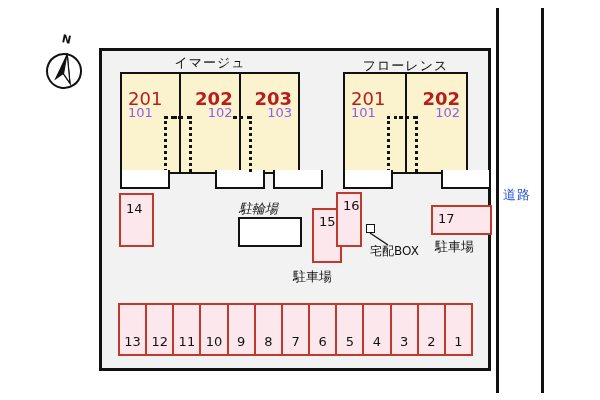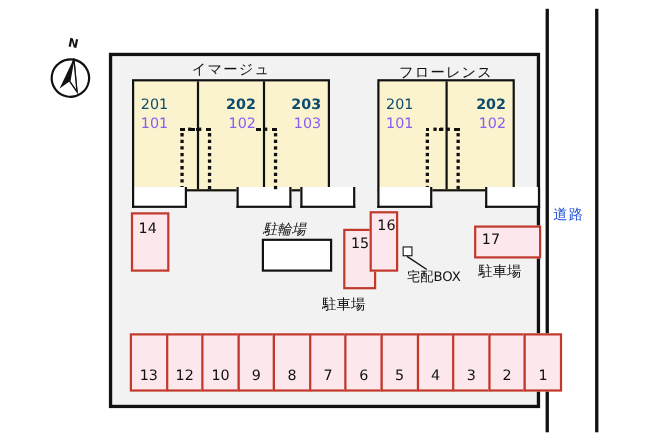--- a/index.html
+++ b/index.html
@@ -47,21 +47,21 @@
     display:flex;
   }
   .unit{
     position:relative;
     border-right:2px solid #111;
     flex:1 1 0;
   }
   .unit:last-child{border-right:none;}
   .unit .num-upper{
     position:absolute;left:6px;top:14px;
-    font-size:13px;color:#0c4a6e;white-space:nowrap;text-align:center;
+    font-size:18px;color:#b91c1c;white-space:nowrap;text-align:center;
   }
   .unit .num-lower{
     position:absolute;left:6px;top:31px;
     font-size:13px;color:#8b5cf6;white-space:nowrap;
   }
   .unit .num-upper.right{left:auto;right:6px;font-weight:bold;}
   .unit .num-lower.right{left:auto;right:6px;}
   
   .dash-v{
     position:absolute;top:38px;width:0;height:50px;
@@ -90,21 +90,21 @@
     position:absolute;
     font-size:13px;color:#111;
     line-height:1;
   }
   .stall.big .lbl{left:5px;top:7px;}
   .stall.row .lbl{left:50%;transform:translateX(-50%);bottom:6px;}
   .stall.mid .lbl{left:5px;top:5px;}
 
   
   #stall-row{
-    left:118px;top:303px;width:391px;height:53px;
+    left:118px;top:303px;width:353px;height:53px;
     display:flex;
   }
   #stall-row .stall{
     position:relative;
     flex:1 1 0;
     margin-right:-2px;
     height:53px;
   }
 
   
@@ -214,20 +214,23 @@
   <div id="parking-right-label" class="abs">駐車場</div>
 
   <div id="stall-row" class="abs">
     <div class="stall row">
         <span class="lbl">13</span>
       </div>
     <div class="stall row">
         <span class="lbl">12</span>
       </div>
     <div class="stall row">
+        <span class="lbl">11</span>
+      </div>
+    <div class="stall row">
         <span class="lbl">10</span>
       </div>
     <div class="stall row">
         <span class="lbl">9</span>
       </div>
     <div class="stall row">
         <span class="lbl">8</span>
       </div>
     <div class="stall row">
         <span class="lbl">7</span>

